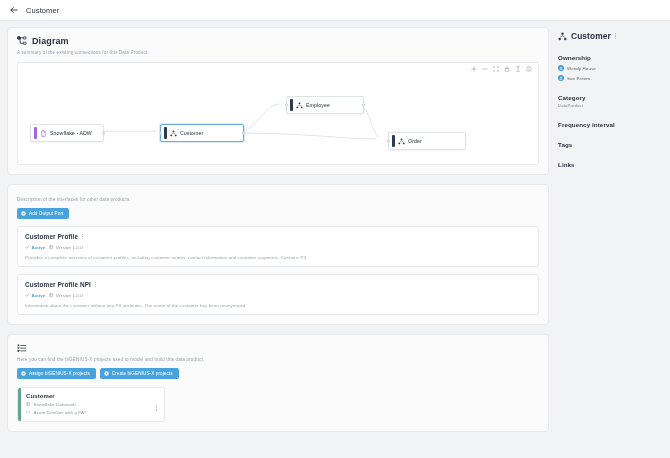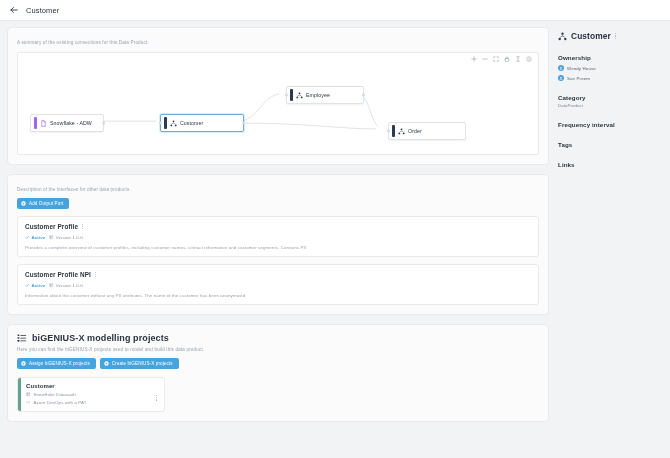--- a/index.html
+++ b/index.html
@@ -188,20 +188,31 @@
     </svg>
   </span>
   <span class="topbar-title">Customer</span>
 </div>
 
 <div class="page">
 
   <div class="main-col">
 
     <div class="card">
+      <div class="card-head">
+        <span>
+          <svg class="hicon" viewBox="0 0 16 16" fill="none" stroke="#2b3440" stroke-width="1.3">
+            <rect x="1" y="1" width="4" height="4" rx=".6" fill="#2b3440"></rect>
+            <rect x="10" y="1.5" width="4.5" height="3.2" rx=".6"></rect>
+            <rect x="10" y="10" width="4.5" height="3.2" rx=".6"></rect>
+            <path d="M5 3h5M5 3v8.5h5" stroke-linecap="round"></path>
+          </svg>
+        </span>
+        <span class="card-title">Diagram</span>
+      </div>
       <div class="card-sub">A summary of the existing connections for this Data Product.</div>
 
       <div class="diagram-canvas">
 
         <div class="diag-toolbar">
           <span class="tb-btn">
             <svg viewBox="0 0 16 16" stroke="#6d757f" stroke-width="1.6" stroke-linecap="round">
                 <path d="M8 2v12M2 8h12"></path>
               </svg>
           </span>
@@ -384,21 +395,20 @@
         <span>
           <svg class="hicon" viewBox="0 0 16 16" fill="#2b3440">
             <rect x="1" y="2.2" width="2.6" height="2.6" rx=".4"></rect>
               <rect x="1" y="6.7" width="2.6" height="2.6" rx=".4"></rect>
               <rect x="1" y="11.2" width="2.6" height="2.6" rx=".4"></rect>
             <rect x="5.2" y="3" width="9.5" height="1.2" rx=".5"></rect>
               <rect x="5.2" y="7.5" width="9.5" height="1.2" rx=".5"></rect>
               <rect x="5.2" y="12" width="9.5" height="1.2" rx=".5"></rect>
           </svg>
         </span>
-        <span class="card-title">biGENIUS-X modelling projects</span>
       </div>
       <div class="card-sub">Here you can find the biGENIUS-X projects used to model and build this data product.</div>
 
       <div class="btn-row">
         <button class="btn">
           <span>
             <svg viewBox="0 0 16 16" fill="#ffffff">
                 <circle cx="8" cy="8" r="7"></circle>
                 <path d="M7.2 4.4h1.6v7.2H7.2z" fill="#46a3dd"></path>
                 <path d="M4.4 7.2h7.2v1.6H4.4z" fill="#46a3dd"></path>

